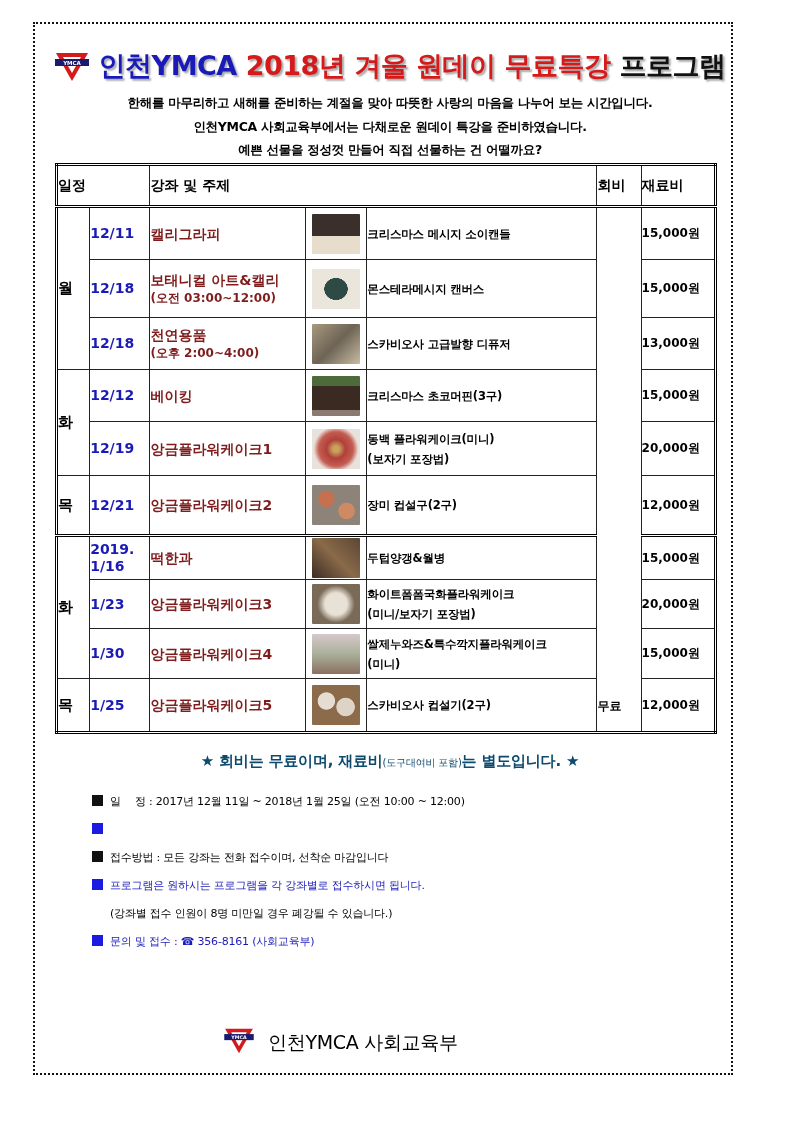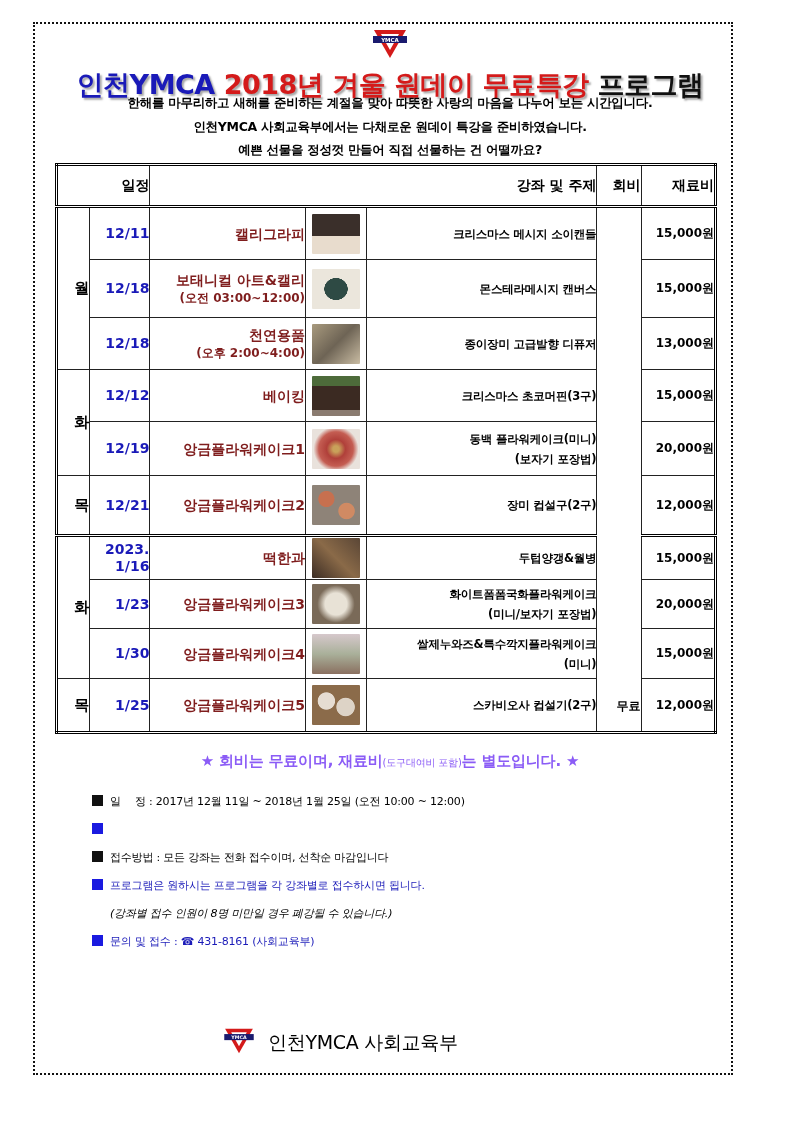--- a/index.html
+++ b/index.html
@@ -4,58 +4,58 @@
 <style>
   html, body { margin: 0; padding: 0; background: #ffffff; }
   body { width: 800px; height: 1131px; position: relative; overflow: hidden;
          font-family: "DejaVu Sans", "Liberation Sans", sans-serif; color: #000; }
 
   .page-frame { position: absolute; left: 33px; top: 22px; width: 700px; height: 1053px;
                 border: 2px dotted #111; box-sizing: border-box; }
 
   
   .title-row { position: absolute; left: 60px; top: 44px; width: 660px; height: 44px;
-               display: flex; align-items: center; justify-content: center; gap: 10px; flex-direction: column; }
+               display: flex; align-items: center; justify-content: center; gap: 10px; }
   .ymca-logo { width: 34px; height: 28px; position: relative; }
   .title-text { font-size: 27px; font-weight: bold; letter-spacing: -0.5px;
                 text-shadow: 2px 2px 2px rgba(0,0,0,0.35); white-space: nowrap; }
   .t-blue { color: #1a1ab8; }
   .t-red  { color: #d41a1a; }
   .t-black{ color: #111; }
 
   .intro { position: absolute; left: 60px; width: 660px; text-align: center;
            font-size: 12.5px; font-weight: bold; letter-spacing: -0.3px; }
 
   
   .prog-table { position: absolute; left: 55px; top: 163px; width: 662px;
                 border-collapse: collapse; border: 3px double #000; table-layout: fixed; }
-  .prog-table td, .prog-table th { border: 1px solid #222; padding: 0; text-align: right;
+  .prog-table td, .prog-table th { border: 1px solid #222; padding: 0; text-align: left;
                 vertical-align: middle; font-weight: bold; }
   .prog-table th { height: 39px; font-size: 14px; border-bottom: 3px double #000; }
   .c-day   { width: 33px; font-size: 15px; }
   .c-date  { width: 60px; color: #1a1ab8; font-size: 14px; line-height: 17px; }
   .c-course{ width: 155px; color: #7f1d1d; font-size: 14px; line-height: 18px; }
   .c-course .time { font-size: 12px; display: block; }
   .c-photo { width: 61px; }
   .c-topic { width: 229px; font-size: 11.5px; line-height: 20px; letter-spacing: -0.2px; }
   .c-fee   { width: 44px; font-size: 12px; vertical-align: bottom !important; padding-bottom: 16px !important; }
   .c-mat   { font-size: 12px; }
   .sep-row td { border-top: 3px double #000; }
 
   .thumb { width: 48px; height: 40px; margin: 0 auto; border-radius: 1px; }
 
   
   .notice { position: absolute; left: 60px; top: 752px; width: 660px; text-align: center;
-            color: #8b5cf6; font-size: 15px; font-weight: bold; letter-spacing: -0.2px; }
+            color: #0c4a6e; font-size: 15px; font-weight: bold; letter-spacing: -0.2px; }
   .notice .small { font-size: 10px; font-weight: normal; }
   .notes { position: absolute; left: 92px; top: 793px; width: 630px; }
   .note { height: 28px; font-size: 11px; line-height: 18px; white-space: nowrap; letter-spacing: -0.2px; }
   .note .sq { display: inline-block; width: 11px; height: 11px; margin-right: 7px; vertical-align: -1px; }
   .note.blue { color: #1a1ab8; }
-  .note.indent { padding-left: 18px; font-style: italic; }
+  .note.indent { padding-left: 18px; }
 
   .footer { position: absolute; left: 222px; top: 1028px; height: 30px; display: flex;
             align-items: center; gap: 12px; }
   .footer-text { font-size: 19px; font-weight: normal; letter-spacing: -0.3px; }
 </style>
 </head>
 <body>
 
 <div class="page-frame"></div>
 
@@ -118,21 +118,21 @@
         </td>
       <td class="c-topic">몬스테라메시지 캔버스</td>
       <td class="c-mat">15,000원</td>
     </tr>
     <tr style="height:52px">
       <td class="c-date">12/18</td>
       <td class="c-course"><span>천연용품</span><span class="time">(오후 2:00~4:00)</span></td>
       <td class="c-photo">
           <div class="thumb" style="background:linear-gradient(135deg,#a89a7e,#6e6455 50%,#c9bca3);"></div>
         </td>
-      <td class="c-topic">종이장미 고급발향 디퓨저</td>
+      <td class="c-topic">스카비오사 고급발향 디퓨저</td>
       <td class="c-mat">13,000원</td>
     </tr>
 
     <tr style="height:52px">
       <td class="c-day" rowspan="2">화</td>
       <td class="c-date">12/12</td>
       <td class="c-course"><span>베이킹</span></td>
       <td class="c-photo">
           <div class="thumb" style="background:linear-gradient(180deg,#4d6b3a 0 25%,#3b2a22 25% 85%,#8a7b70 85%);"></div>
         </td>
@@ -155,21 +155,21 @@
       <td class="c-course"><span>앙금플라워케이크2</span></td>
       <td class="c-photo">
           <div class="thumb" style="background:radial-gradient(circle at 30% 35%,#c7704f 18%,transparent 20%),radial-gradient(circle at 72% 65%,#d08a63 18%,transparent 20%),#8e8378;"></div>
         </td>
       <td class="c-topic">장미 컵설구(2구)</td>
       <td class="c-mat">12,000원</td>
     </tr>
 
     <tr class="sep-row" style="height:44px">
       <td class="c-day" rowspan="3">화</td>
-      <td class="c-date">2023. 1/16</td>
+      <td class="c-date">2019. 1/16</td>
       <td class="c-course"><span>떡한과</span></td>
       <td class="c-photo">
           <div class="thumb" style="background:linear-gradient(45deg,#3b2c24,#8a6a48 50%,#5a4636);"></div>
         </td>
       <td class="c-topic">두텁양갱&amp;월병</td>
       <td class="c-mat">15,000원</td>
     </tr>
     <tr style="height:49px">
       <td class="c-date">1/23</td>
       <td class="c-course"><span>앙금플라워케이크3</span></td>
@@ -207,21 +207,21 @@
   <span>회비는 무료이며, 재료비</span><span class="small">(도구대여비 포함)</span><span>는 별도입니다.</span>
   <span>★</span>
 </div>
 
 <div class="notes">
   <div class="note"><span class="sq" style="background:#111"></span><span>일　 정 : 2017년 12월 11일 ~ 2018년 1월 25일 (오전 10:00 ~ 12:00)</span></div>
   <div class="note blue"><span class="sq" style="background:#1a1ae0"></span></div>
   <div class="note"><span class="sq" style="background:#111"></span><span>접수방법 : 모든 강좌는 전화 접수이며, 선착순 마감입니다</span></div>
   <div class="note blue"><span class="sq" style="background:#1a1ae0"></span><span>프로그램은 원하시는 프로그램을 각 강좌별로 접수하시면 됩니다.</span></div>
   <div class="note indent"><span>(강좌별 접수 인원이 8명 미만일 경우 폐강될 수 있습니다.)</span></div>
-  <div class="note blue"><span class="sq" style="background:#1a1ae0"></span><span>문의 및 접수 :  ☎ 431-8161 (사회교육부)</span></div>
+  <div class="note blue"><span class="sq" style="background:#1a1ae0"></span><span>문의 및 접수 :  ☎ 356-8161 (사회교육부)</span></div>
 </div>
 
 <div class="footer">
   <div>
     <svg width="34" height="26" viewBox="0 0 34 30">
       <polygon points="1,1 33,1 17,29" fill="#d41a1a"></polygon>
       <polygon points="8,5 26,5 17,21" fill="#ffffff"></polygon>
       <rect x="0" y="7" width="34" height="7" fill="#1a1a6e"></rect>
       <text x="17" y="12.6" font-size="5.5" fill="#fff" text-anchor="middle" font-family="DejaVu Sans, sans-serif" font-weight="bold">YMCA</text>
     </svg>

